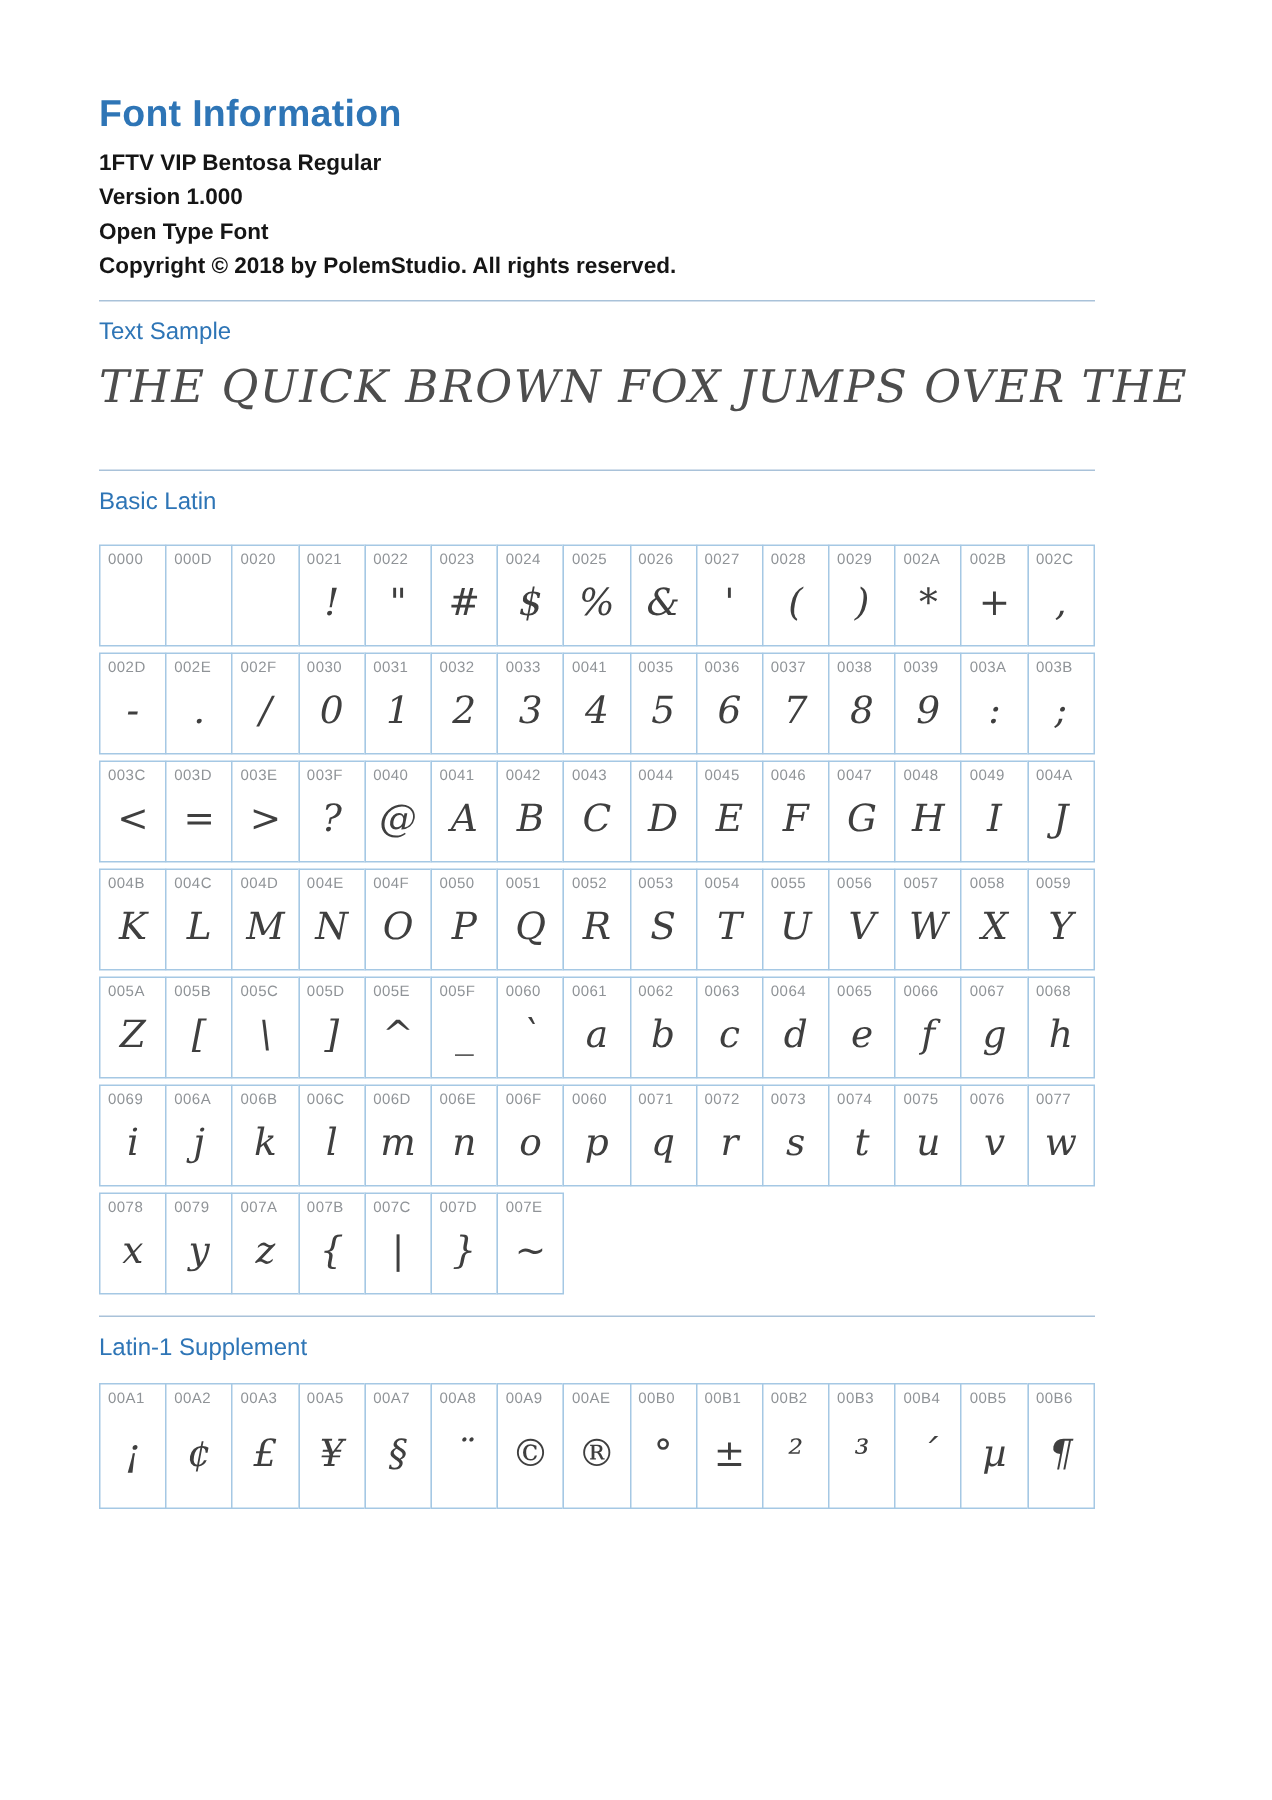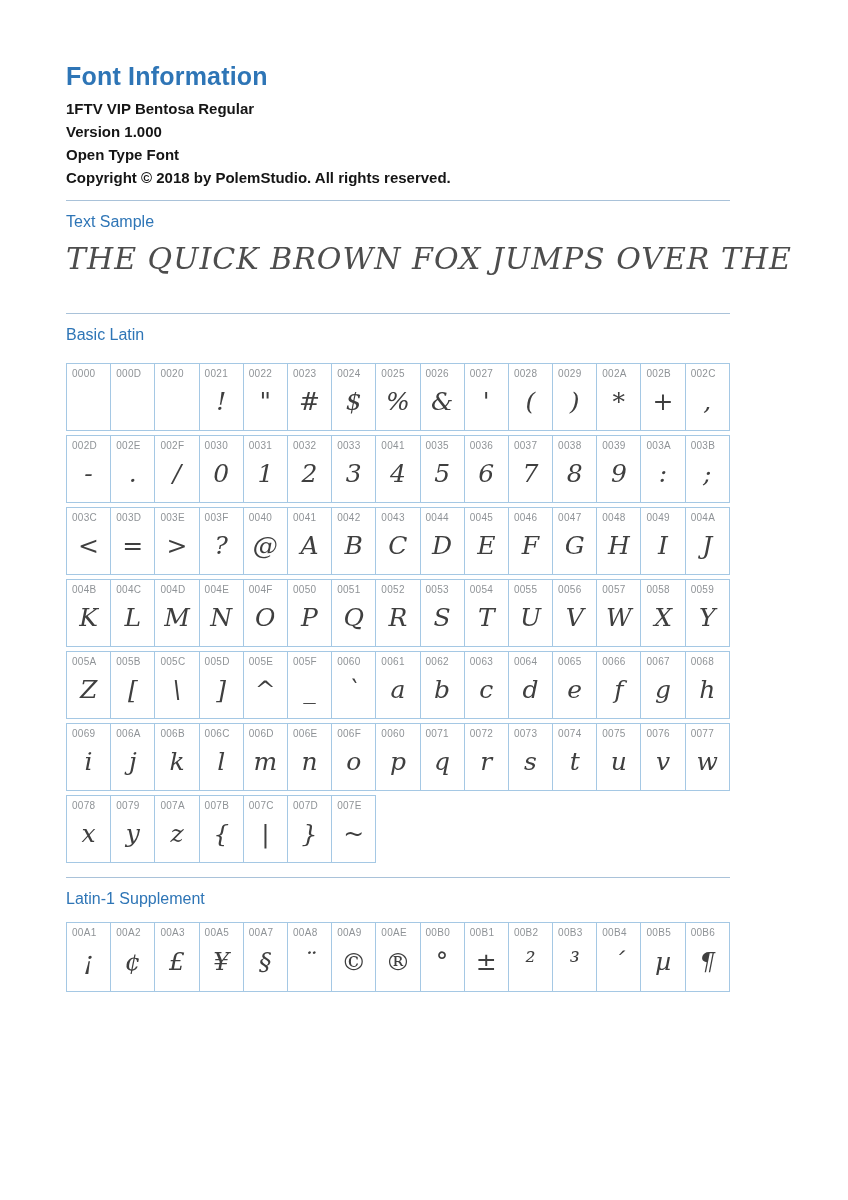--- a/index.html
+++ b/index.html
@@ -51,21 +51,21 @@
   .char-cell {
     flex:0 0 calc((100% + 14px)/15);
     box-sizing:border-box;
     border:1px solid #A5C8E4;
     height:68px;
     margin-left:-1px;
     display:flex; flex-direction:column;
     background:#ffffff;
   }
   .char-cell:first-child { margin-left:0; }
-  .latin1 .char-cell { height:70px; }
+  .latin1 .char-cell { height:84px; }
   .char-code {
     font-size:10px; color:#8f9397;
     padding:4px 0 0 5px; line-height:12px;
     letter-spacing:0.3px;
   }
   .char-glyph {
     flex:1; display:flex; align-items:center; justify-content:center;
     font-family:"DejaVu Serif", serif; font-style:italic;
     font-size:25px; color:#3f3f3f; padding-bottom:8px;
   }

